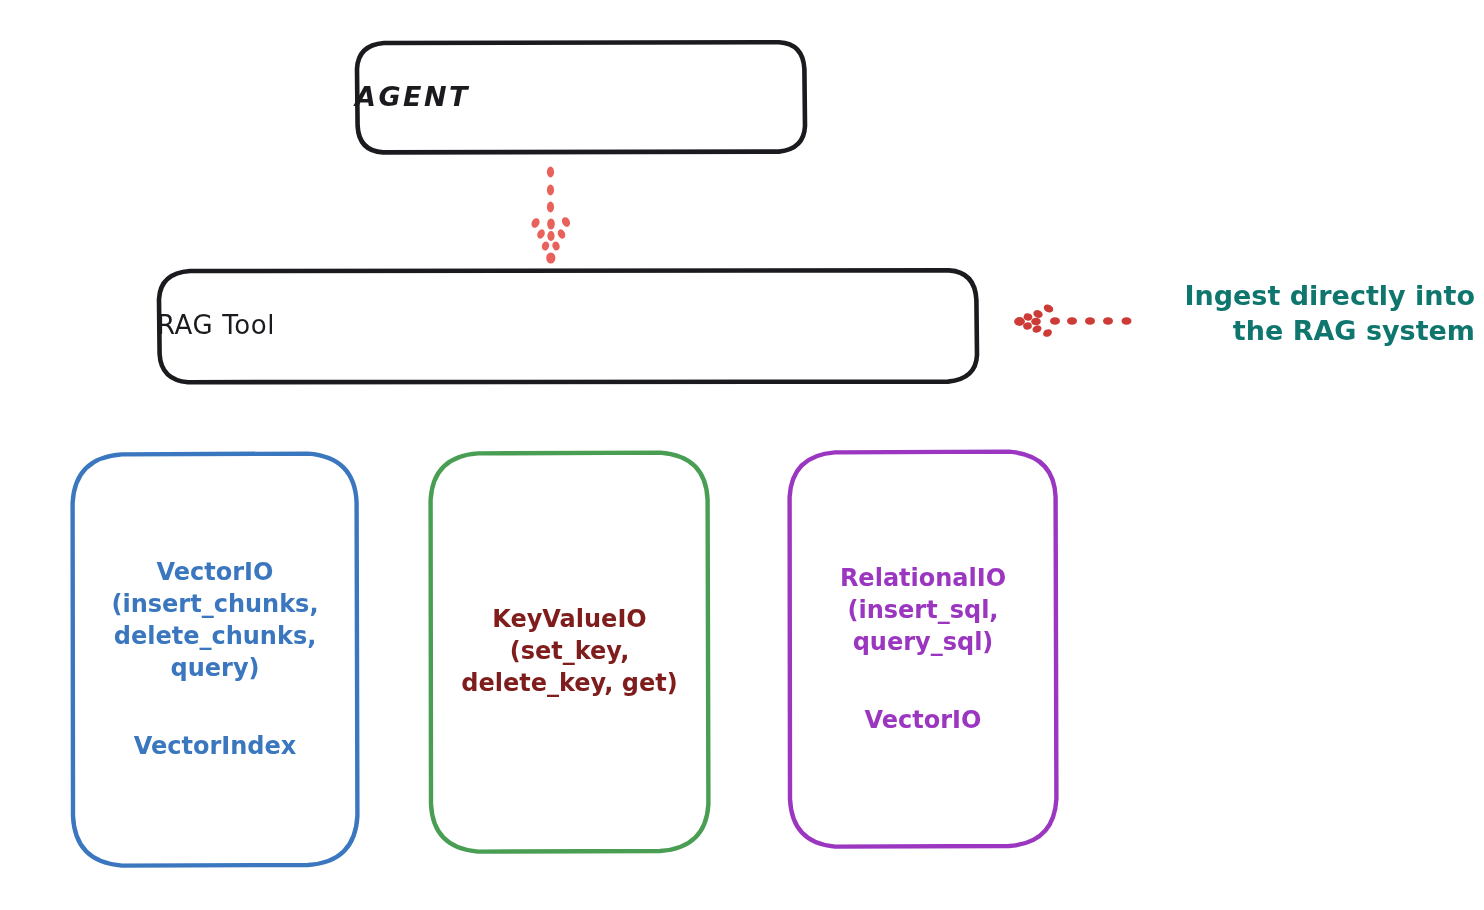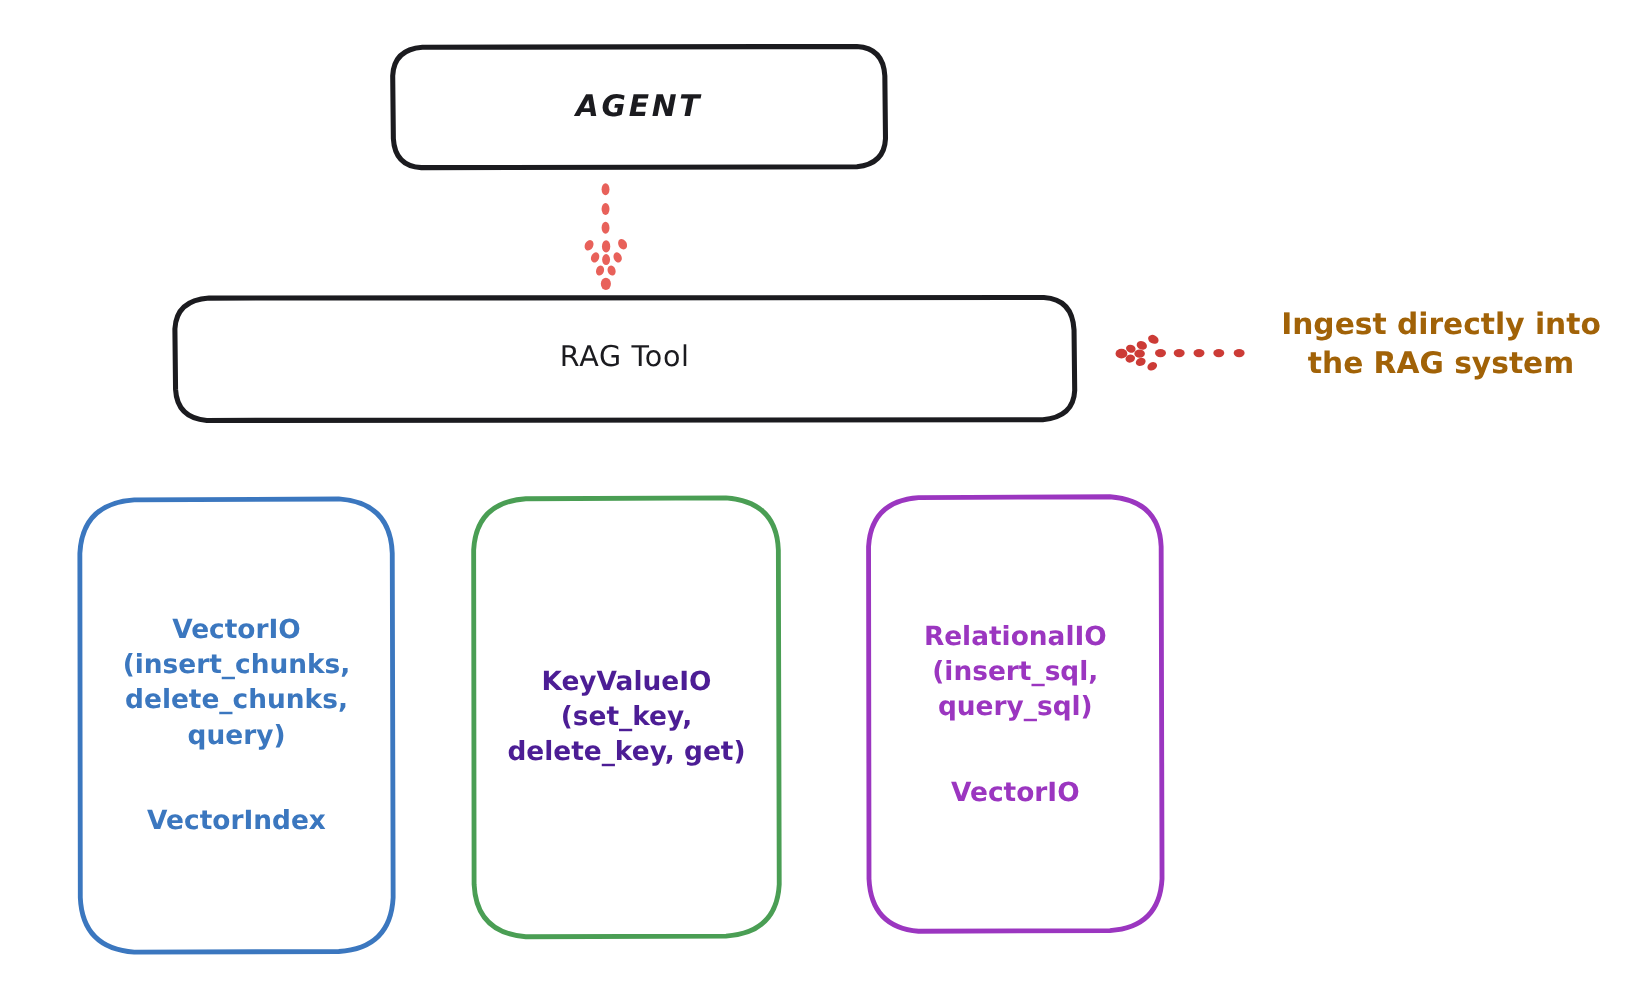--- a/index.html
+++ b/index.html
@@ -16,21 +16,21 @@
     width: 1484px;
     height: 910px;
     background: #ffffff;
     overflow: hidden;
   }
   .node {
     position: absolute;
     box-sizing: border-box;
     display: flex;
     align-items: center;
-    justify-content: center;
+    justify-content: flex-start;
     background: #ffffff;
     text-align: center;
   }
   .node-label {
     display: block;
     white-space: pre-line;
     line-height: 1.28;
   }
 
   
@@ -87,21 +87,21 @@
   #vectorio-node .api-label,
   #vectorio-node .index-label { color: #3b77bf; }
 
   #keyvalueio-node {
     left: 428px;
     top: 450px;
     width: 283px;
     height: 404px;
   }
   #keyvalueio-node .api-label,
-  #keyvalueio-node .index-label { color: #4c1d95; }
+  #keyvalueio-node .index-label { color: #7f1d1d; }
 
   #relationalio-node {
     left: 787px;
     top: 449px;
     width: 272px;
     height: 400px;
     justify-content: center;
   }
   #relationalio-node .api-label,
   #relationalio-node .index-label { color: #9b36c0; }
@@ -128,26 +128,26 @@
     height: 910px;
     pointer-events: none;
   }
 
   
   #ingest-annotation {
     position: absolute;
     left: 1145px;
     top: 278px;
     width: 330px;
-    color: #a16207;
+    color: #0f766e;
     font-size: 27px;
     font-weight: 600;
     line-height: 1.3;
     white-space: pre-line;
-    text-align: center;
+    text-align: right;
   }
 </style>
 </head>
 <body>
 
 <div id="canvas">
 
   <svg id="connectors" viewBox="0 0 1484 910" xmlns="http://www.w3.org/2000/svg">
 
     <g fill="#e8615a">

